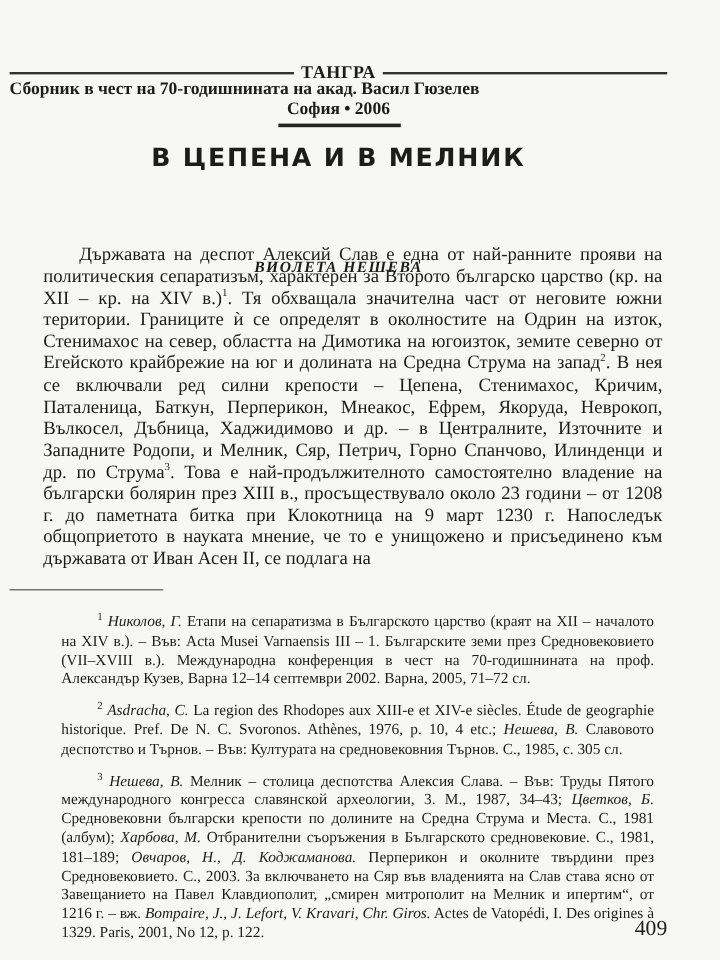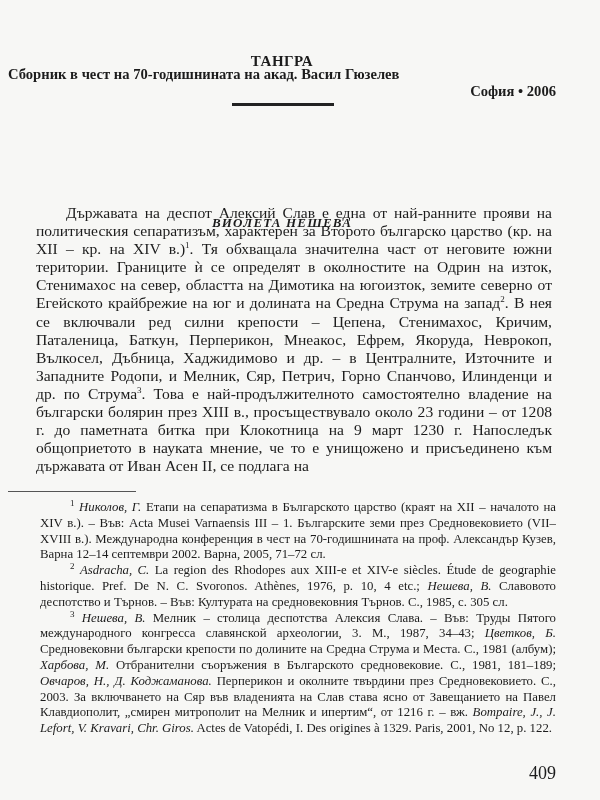--- a/index.html
+++ b/index.html
@@ -5,33 +5,33 @@
   html, body { margin: 0; padding: 0; }
   body {
     width: 600px; height: 800px; overflow: hidden;
     background: #f7f7f5;
     color: #1c1c1c;
     font-family: "Liberation Serif", "DejaVu Serif", serif;
     position: relative;
   }
   .header-row {
     position: absolute; left: 8px; width: 548px; top: 50px; height: 22px;
-    display: flex; align-items: center; flex-direction: column;
+    display: flex; align-items: center;
   }
   .header-row .rule { flex: 1; height: 2px; background: #333; }
   .header-row .journal {
     padding: 0 6px; font-weight: bold; font-size: 15px; letter-spacing: 0.5px;
   }
   .subtitle {
     position: absolute; left: 8px; width: 548px; top: 66px;
     font-weight: bold; font-size: 14.6px;
   }
   .place-year {
     position: absolute; left: 8px; width: 548px; top: 83px;
-    text-align: right; font-weight: bold; font-size: 14.6px;
+    text-align: center; font-weight: bold; font-size: 14.6px;
   }
   .short-rule {
     position: absolute; left: 232px; width: 102px; top: 103px; height: 3px; background: #222;
   }
   .article-title {
     position: absolute; left: 8px; width: 548px; top: 118px;
     text-align: center; font-weight: bold; font-size: 21px; line-height: 27px;
     letter-spacing: 1.5px; font-family: "DejaVu Sans", sans-serif;
     text-transform: uppercase;
   }
@@ -46,40 +46,41 @@
     text-indent: 30px; margin: 0;
   }
   sup { font-size: 9px; vertical-align: super; line-height: 0; }
   .fn-rule {
     position: absolute; left: 8px; width: 128px; top: 491px; height: 1px; background: #555;
   }
   .footnotes {
     position: absolute; left: 40px; width: 516px; top: 500px;
     font-size: 12.8px; line-height: 15.8px; text-align: justify;
   }
-  .footnote { margin: 0; text-indent: 30px; }
+  .footnote { margin: 11px; text-indent: 30px; }
   .footnote i { font-style: italic; }
   .page-number {
     position: absolute; left: 8px; width: 548px; top: 763px;
     text-align: right; font-size: 18px;
   }
 </style>
 </head>
 <body>
 
 <div class="header-row">
   <div class="rule"></div>
   <span class="journal">ТАНГРА</span>
   <div class="rule"></div>
 </div>
 <div class="subtitle">Сборник в чест на 70-годишнината на акад. Васил Гюзелев</div>
 <div class="place-year">София • 2006</div>
 <div class="short-rule"></div>
 
 <div class="article-title">
+  <div>в Цепена и в Мелник</div>
 </div>
 <div class="author">Виолета Нешева</div>
 
 <p class="body-text"><span>Държавата на деспот Алексий Слав е една от най-ранните прояви на политическия сепаратизъм, характерен за Второто българско царство (кр. на XII – кр. на XIV в.)</span><sup>1</sup><span>. Тя обхващала значителна част от неговите южни територии. Границите ѝ се определят в околностите на Одрин на изток, Стенимахос на север, областта на Димотика на югоизток, земите северно от Егейското крайбрежие на юг и долината на Средна Струма на запад</span><sup>2</sup><span>. В нея се включвали ред силни крепости – Цепена, Стенимахос, Кричим, Паталеница, Баткун, Перперикон, Мнеакос, Ефрем, Якоруда, Неврокоп, Вълкосел, Дъбница, Хаджидимово и др. – в Централните, Източните и Западните Родопи, и Мелник, Сяр, Петрич, Горно Спанчово, Илинденци и др. по Струма</span><sup>3</sup><span>. Това е най-продължителното самостоятелно владение на български болярин през XIII в., просъществувало около 23 години – от 1208 г. до паметната битка при Клокотница на 9 март 1230 г. Напоследък общоприетото в науката мнение, че то е унищожено и присъединено към държавата от Иван Асен II, се подлага на</span></p>
 
 <div class="fn-rule"></div>
 
 <div class="footnotes">
   <p class="footnote"><sup>1</sup> <i>Николов, Г.</i><span> Етапи на сепаратизма в Българското царство (краят на XII – началото на XIV в.). – Във: Acta Musei Varnaensis III – 1. Българските земи през Средновековието (VII–XVIII в.). Международна конференция в чест на 70-годишнината на проф. Александър Кузев, Варна 12–14 септември 2002. Варна, 2005, 71–72 сл.</span></p>
   <p class="footnote"><sup>2</sup> <i>Asdracha, C.</i><span> La region des Rhodopes aux XIII-e et XIV-e siècles. Étude de geographie historique. Pref. De N. C. Svoronos. Athènes, 1976, p. 10, 4 etc.; </span><i>Нешева, В.</i><span> Славовото деспотство и Търнов. – Във: Културата на средновековния Търнов. С., 1985, с. 305 сл.</span></p>

